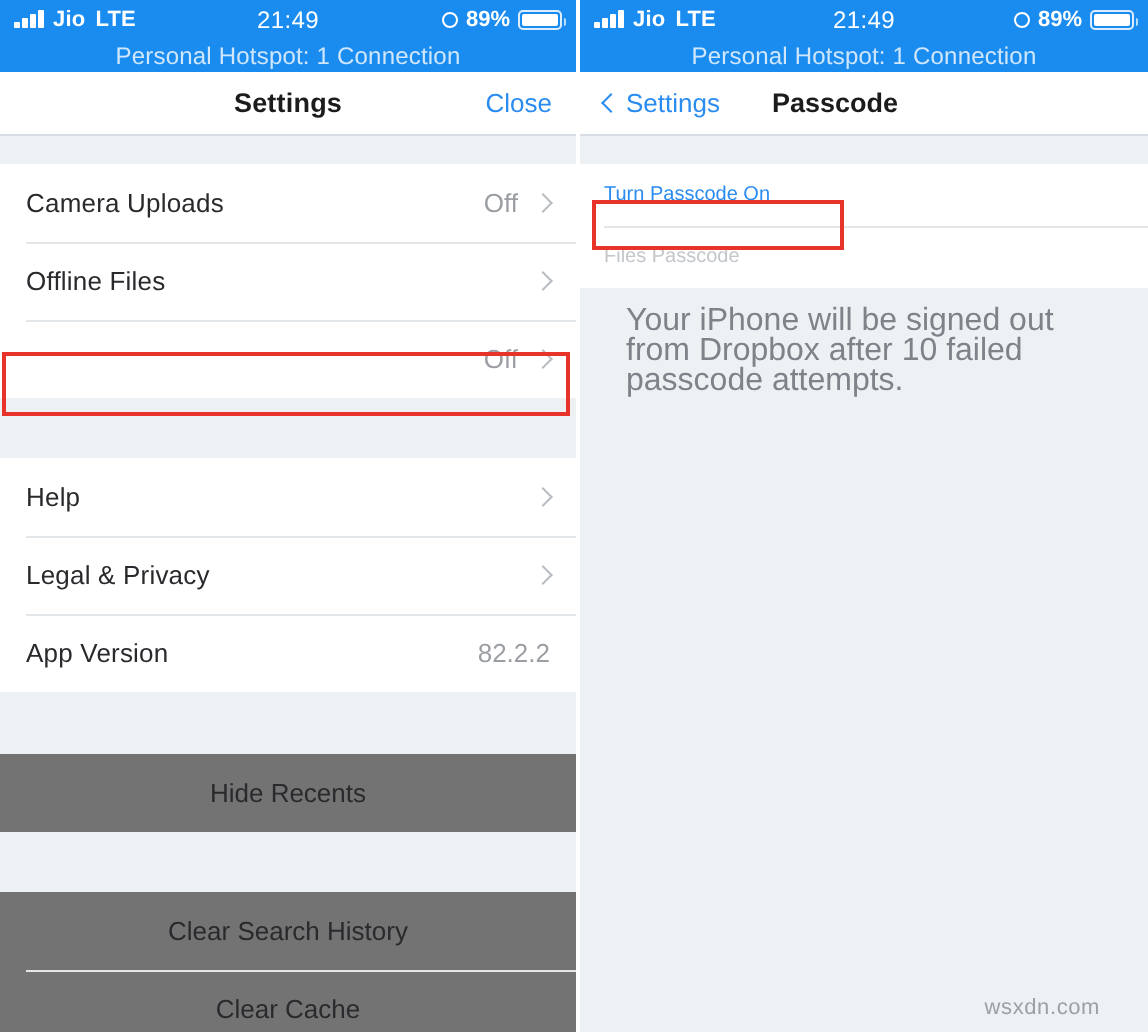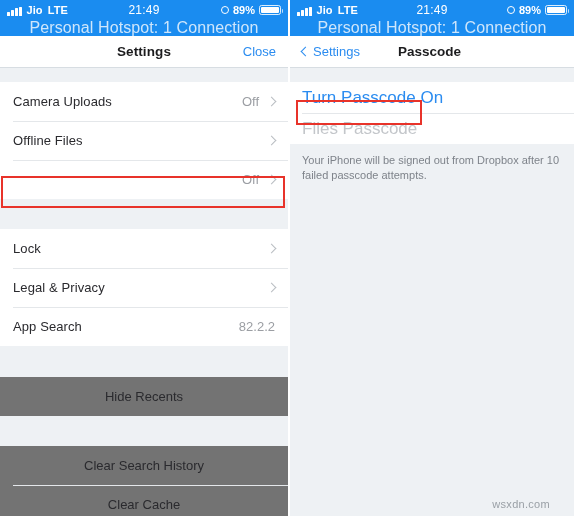--- a/index.html
+++ b/index.html
@@ -41,21 +41,21 @@
   }
   .sb-row1 {
     height: 19px;
     display: flex;
     align-items: center;
     padding: 0 7px;
     position: relative;
   }
   .sb-left {
     display: flex;
-    align-items: flex-end;
+    align-items: center;
     gap: 5px;
     font-size: 11px;
     font-weight: bold;
     letter-spacing: .1px;
   }
   .signal-bars {
     display: flex;
     align-items: flex-end;
     gap: 1.5px;
     height: 9px;
@@ -112,21 +112,21 @@
     display:block;
     height: 100%;
     background: #ffffff;
     border-radius: 1px;
   }
   .sb-row2 {
     height: 17px;
     display: flex;
     align-items: center;
     justify-content: center;
-    font-size: 16px;
+    font-size: 12px;
     color: #cfe6fb;
     letter-spacing: .1px;
   }
 
   
   .nav-bar {
     height: 32px;
     background: #ffffff;
     border-bottom: 1px solid #d7dde2;
     display: flex;
@@ -138,21 +138,21 @@
     position: absolute;
     left: 0; right: 0;
     text-align: center;
     font-size: 13.5px;
     font-weight: bold;
     color: #1c1c1e;
     letter-spacing: .1px;
   }
   .nav-title-right {
     position: absolute;
-    left: 108px;
+    left: 96px;
     font-size: 13.5px;
     font-weight: bold;
     color: #1c1c1e;
   }
   .nav-action {
     margin-left: auto;
     font-size: 13px;
     color: #2b8cf0;
     position: relative;
     z-index: 2;
@@ -238,39 +238,40 @@
     background: #e4e7ea;
   }
 
   
   .row-action {
     height: 31px;
     display: flex;
     align-items: center;
     padding: 0 12px;
     background: #ffffff;
-    font-size: 17px;
+    font-size: 10px;
     position: relative;
   }
   .row-action.blue  { color: #2b8cf0; }
   .row-action.muted { color: #c3c6ca; }
   .row-action + .row-action::before {
     content: "";
     position: absolute;
     left: 12px; right: 0; top: 0;
     height: 1px;
     background: #e4e7ea;
   }
 
   .footer-note {
     padding: 9px 12px 0 12px;
-    font-size: 11px;
+    font-size: 16px;
     line-height: 15px;
     color: #7e838a;
     background: #eef1f4;
+    margin-left: 11px;
   }
 
   
   .redbox {
     position: absolute;
     border: 2px solid #e8332a;
     pointer-events: none;
     z-index: 30;
   }
   #redbox-passcode-lock {
@@ -356,33 +357,33 @@
             <span class="row-value">Off</span>
             <span class="chev"></span>
           </span>
         </div>
       </div>
 
       <div class="gap" style="height:30px"></div>
 
       <div class="group">
         <div class="row">
-          <span class="row-label">Lock</span>
+          <span class="row-label">Help</span>
           <span class="row-right">
             <span class="chev"></span>
           </span>
         </div>
         <div class="row">
           <span class="row-label">Legal &amp; Privacy</span>
           <span class="row-right">
             <span class="chev"></span>
           </span>
         </div>
         <div class="row">
-          <span class="row-label">App Search</span>
+          <span class="row-label">App Version</span>
           <span class="row-right">
             <span class="row-value">82.2.2</span>
           </span>
         </div>
       </div>
 
       <div class="gap" style="height:31px"></div>
 
       <div class="group">
         <div class="row-center">Hide Recents</div>

